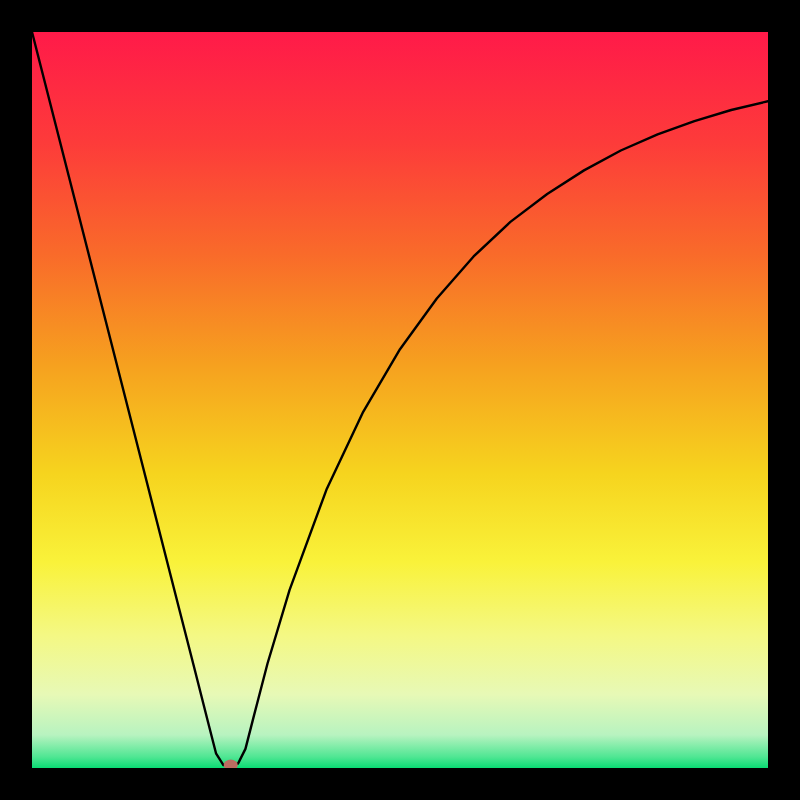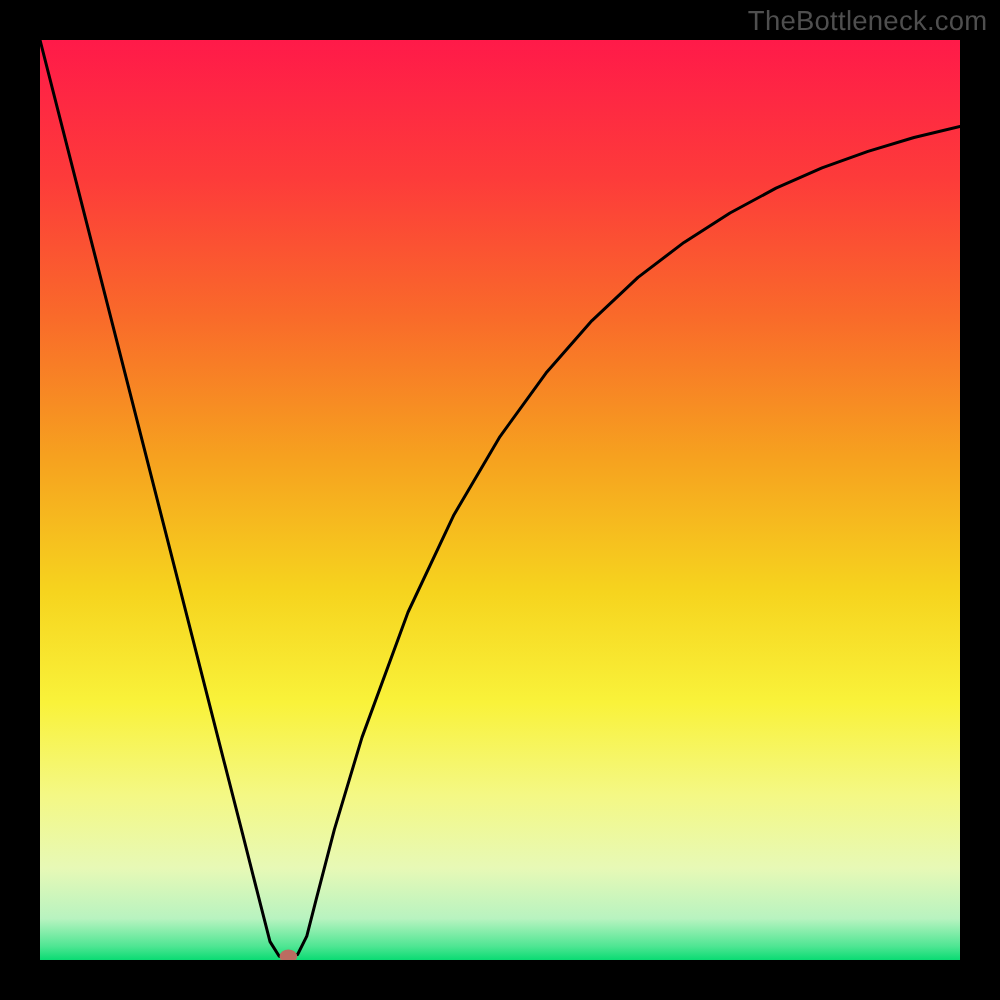--- a/index.html
+++ b/index.html
@@ -46,21 +46,20 @@
     stroke: #000;
     stroke-width: 2.4;
     stroke-linecap: round;
     stroke-linejoin: round;
   }
 </style>
 </head>
 <body>
 
 <div class="frame">
-  <div class="watermark">TheBottleneck.com</div>
 
   <div class="plot-area">
     <svg id="chart-svg" width="736" height="736" viewBox="0 0 736 736">
       <defs>
         <linearGradient id="bg-grad" x1="0" y1="0" x2="0" y2="1">
             <stop offset="0%" stop-color="#ff1a49"></stop>
             <stop offset="15%" stop-color="#fd3b3a"></stop>
             <stop offset="30%" stop-color="#f96a2a"></stop>
             <stop offset="45%" stop-color="#f6a01f"></stop>
             <stop offset="60%" stop-color="#f6d41e"></stop>

